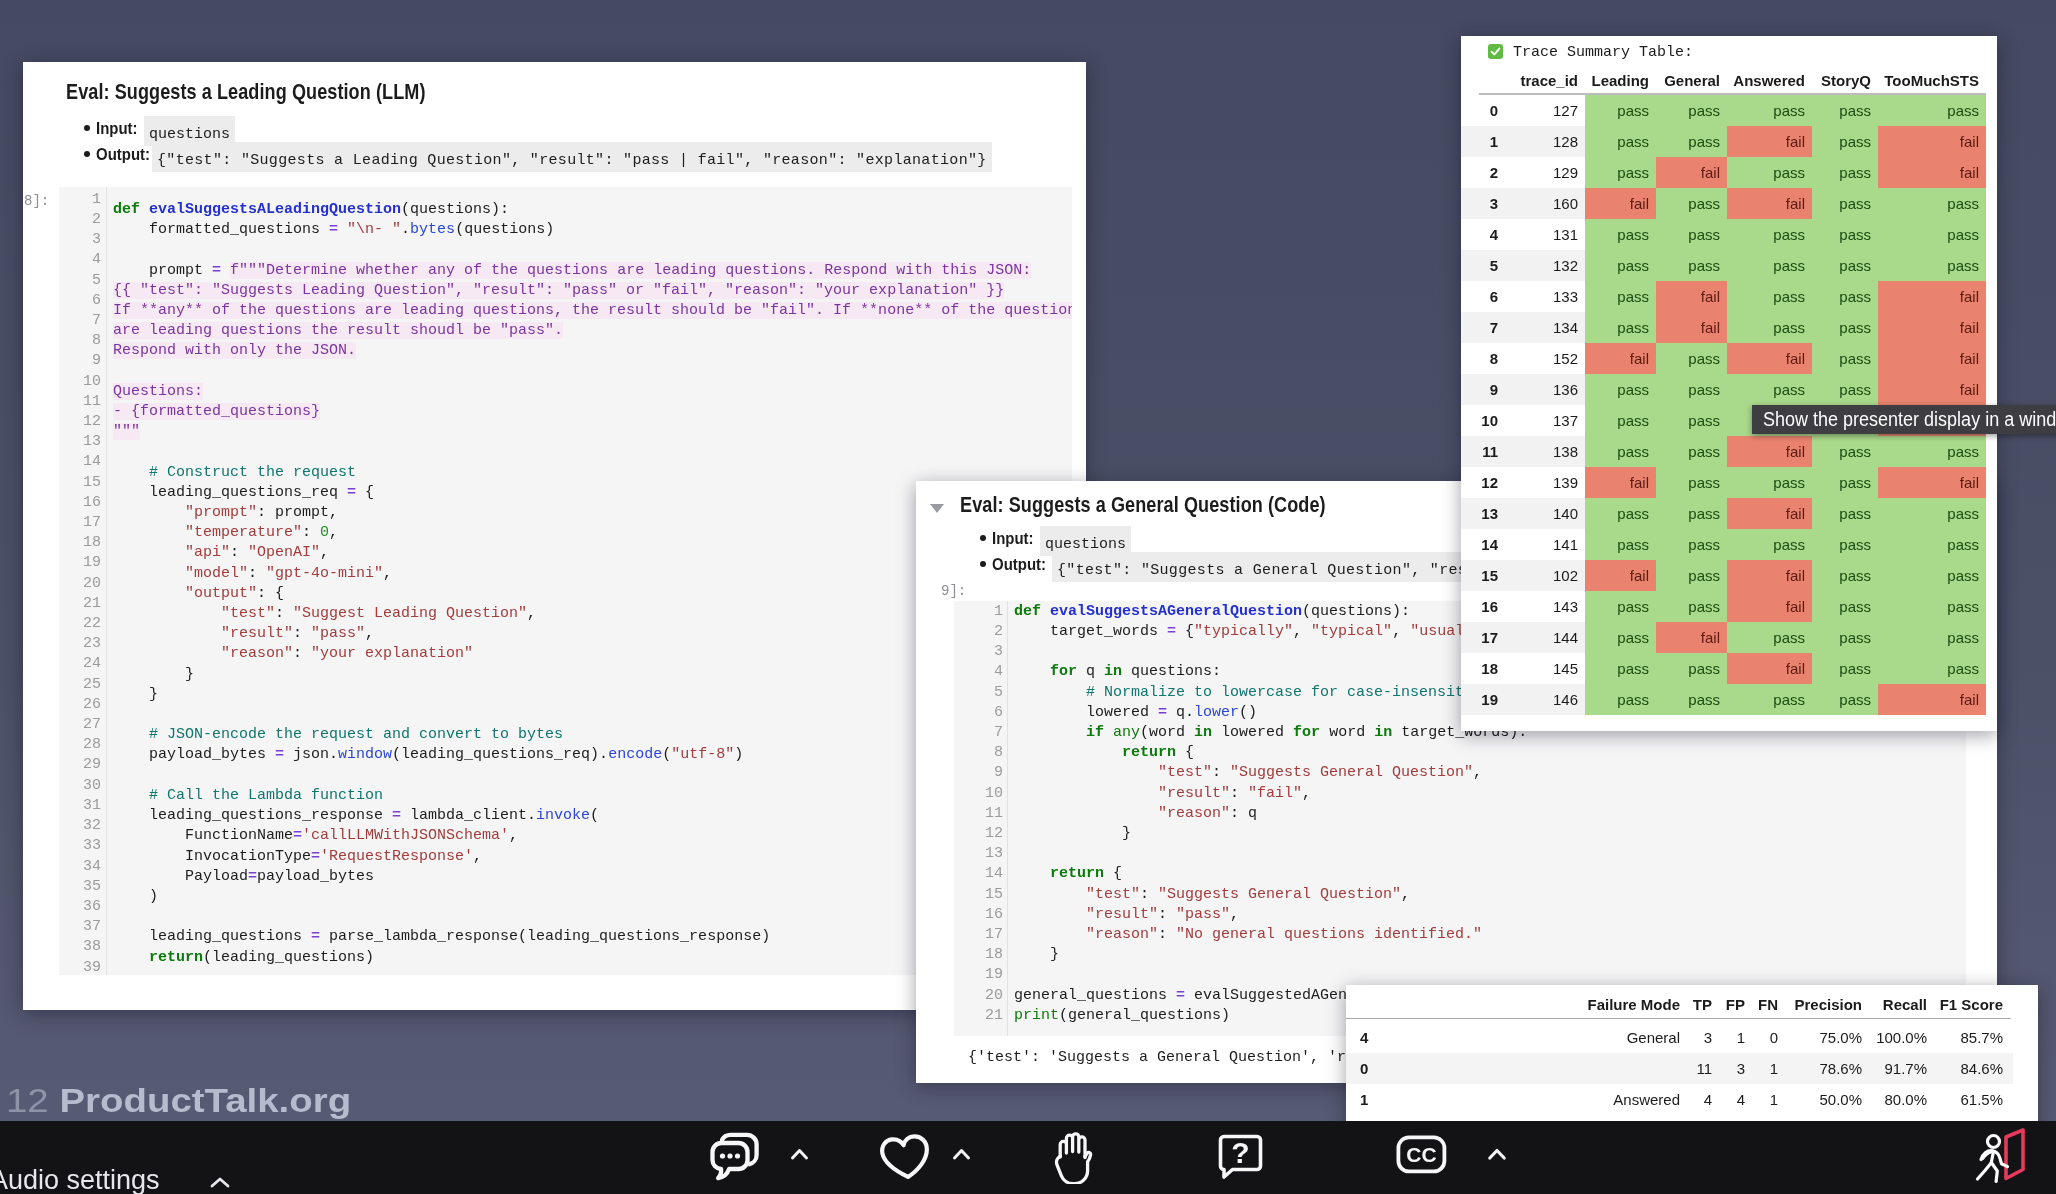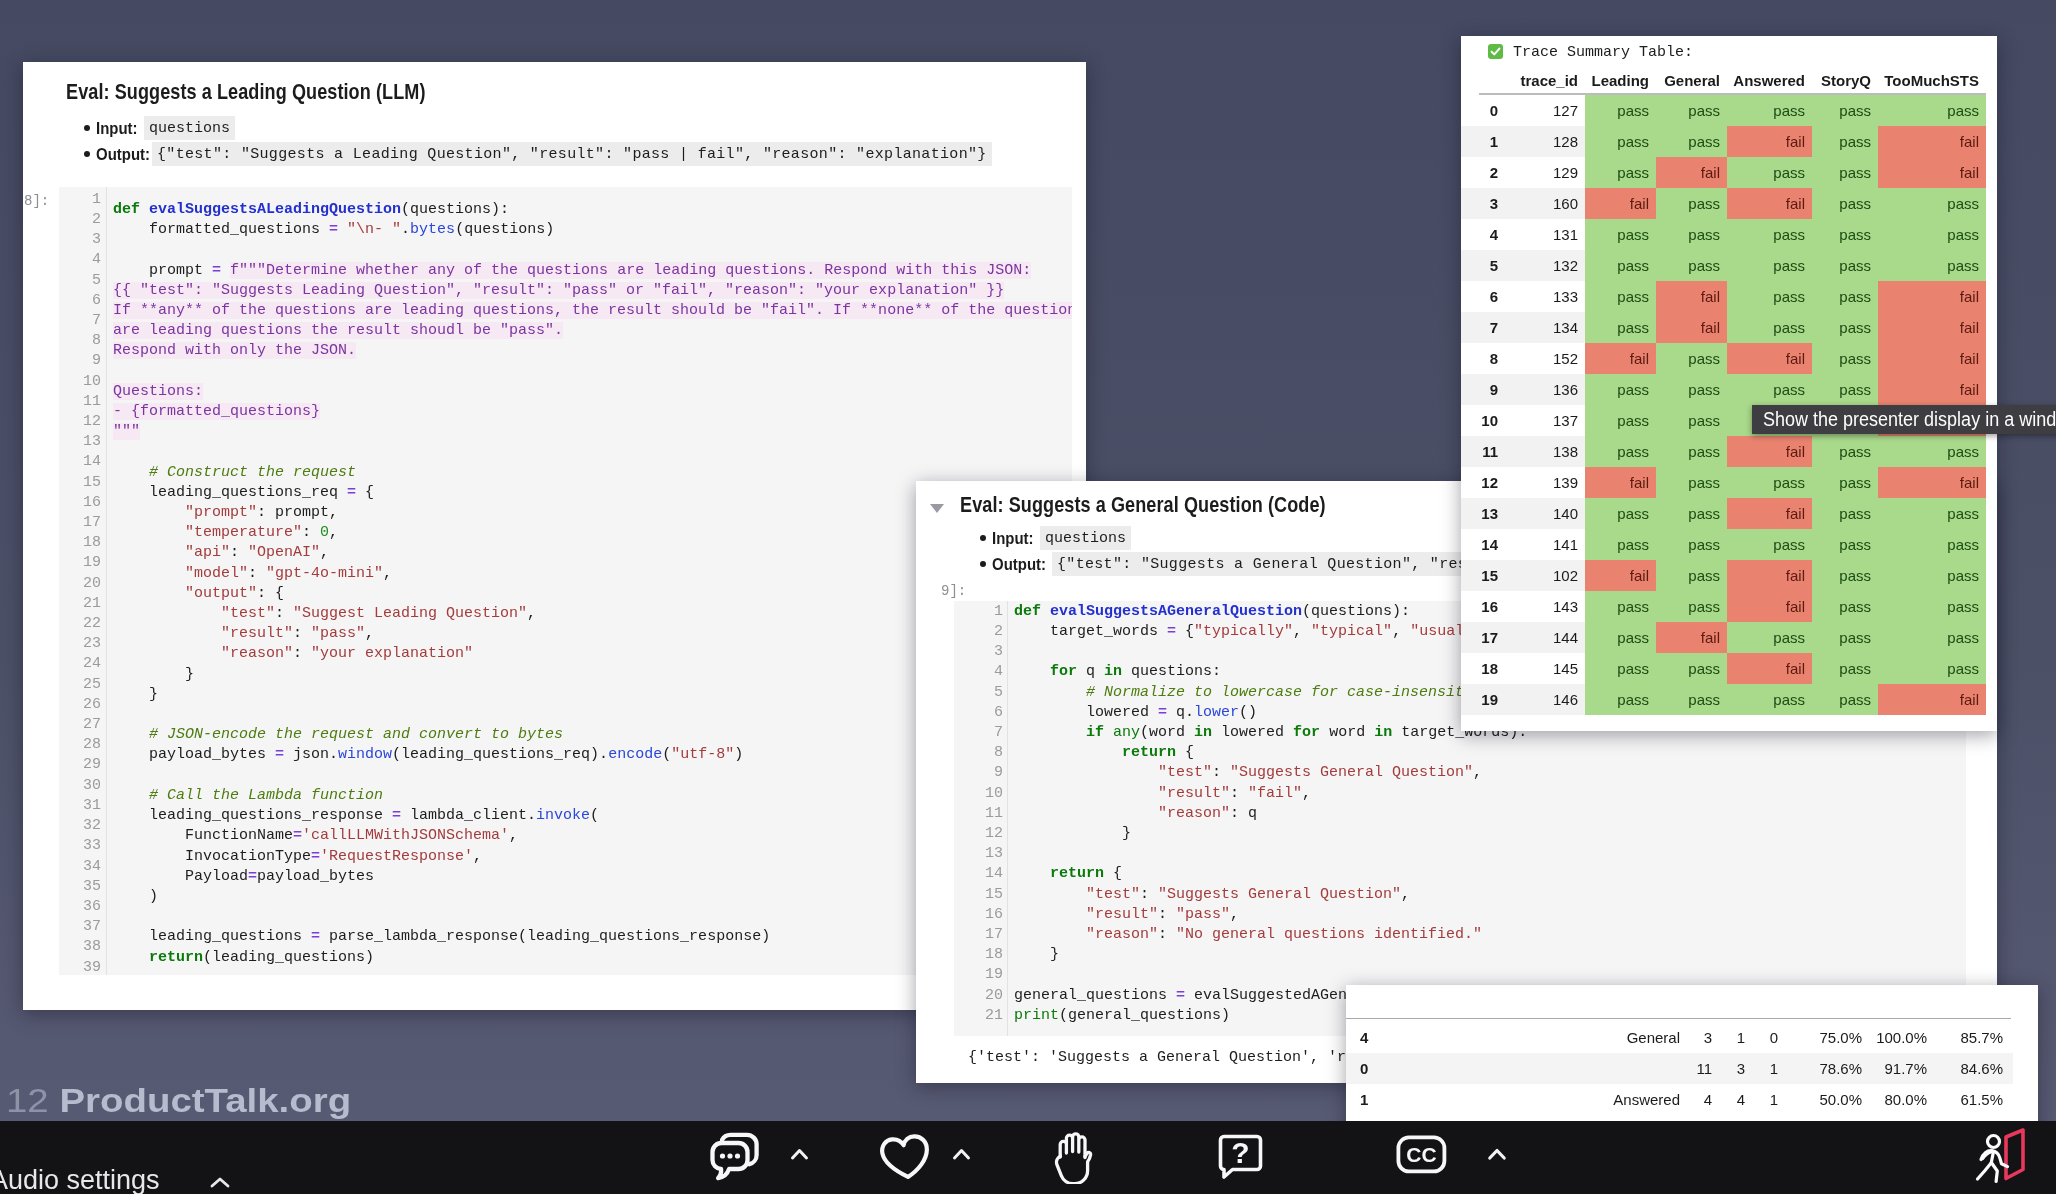--- a/index.html
+++ b/index.html
@@ -5,29 +5,29 @@
  background:linear-gradient(180deg,#454961 0%,#4c5067 55%,#595c75 100%);
  font-family:"Liberation Sans",sans-serif}
 .panel{position:absolute;background:#fff;box-shadow:0 4px 18px rgba(10,10,25,.38)}
 .codeblk{position:absolute;background:#f5f5f6}
 .gut{position:absolute;margin:0;font:15px/20.2px "Liberation Mono",monospace;color:#9b9b9b;text-align:right;white-space:pre}
 .codetext{position:absolute;margin:0;font:15px/20.2px "Liberation Mono",monospace;color:#1d1d1d;white-space:pre}
 .k{color:#0a7a0a;font-weight:bold}
 .d{color:#2330cf;font-weight:bold}
 .s{color:#a43c3c}
 .f{color:#7c35a0;background:#f6e9f3}
-.c{color:#4d7c0f;font-style:italic}
+.c{color:#0f766e;}
 .o{color:#7a3fd8;font-weight:bold}
 .n{color:#1e8e1e}
 .m{color:#2b46d8}
 .b{color:#0a7a0a}
 .vline{position:absolute;width:1px;background:#e2e2e2}
 .hdl{position:absolute;color:#1c1c1c;font-weight:bold;font-size:21.5px;letter-spacing:.1px;transform:scaleX(.84);transform-origin:0 0;white-space:nowrap}
 .blabel{position:absolute;font-size:17px;font-weight:bold;color:#1c1c1c;transform:scaleX(.88);transform-origin:0 0;white-space:nowrap}
-.bmono{position:absolute;font-family:"Liberation Mono",monospace;font-size:15px;color:#1d1d1d;background:#ececec;padding:4px 5px 3px 5px;white-space:pre}
+.bmono{position:absolute;font-family:"Liberation Mono",monospace;font-size:15px;color:#1d1d1d;background:#ececec;padding:10px 5px 3px 5px;white-space:pre}
 .dot{position:absolute;width:6px;height:6px;border-radius:50%;background:#1c1c1c}
 .prompt{position:absolute;margin:0;font:14px/18px "Liberation Mono",monospace;color:#8e8e93;white-space:pre}
 .caret{position:absolute;width:0;height:0;border-left:7px solid transparent;border-right:7px solid transparent;border-top:9px solid #9a9aa2}
 
 .ttitle{position:absolute;left:52px;top:9px;font:15px/16px "Liberation Mono",monospace;color:#1d1d1d;white-space:pre}
 .check{position:absolute;left:27px;top:8px;width:15px;height:15px;background:#5fbb46;border-radius:3px}
 .check svg{position:absolute;left:1px;top:1px}
 .thead{position:absolute;top:35px;height:20px;line-height:20px;font-size:15px;font-weight:bold;color:#1b1b1b;display:flex}
 .thead span{display:inline-block;text-align:right;padding-right:7px;box-sizing:border-box}
 .trows{position:absolute;left:0;top:59px}
@@ -396,20 +396,29 @@
         <span class="cp" style="width:71px">pass</span>
         <span class="cp" style="width:71px">pass</span>
         <span class="cp" style="width:85px">pass</span>
         <span class="cp" style="width:66px">pass</span>
         <span class="cf" style="width:108px">fail</span>
       </div>
   </div>
 </div>
 
 <div class="panel" style="left:1346px;top:985px;width:692px;height:200px">
+  <div class="mhead" style="left:0;top:11px">
+    <span style="width:334px">Failure Mode</span>
+      <span style="width:32px">TP</span>
+      <span style="width:33px">FP</span>
+      <span style="width:33px">FN</span>
+      <span style="width:84px">Precision</span>
+      <span style="width:65px">Recall</span>
+      <span style="width:76px">F1 Score</span>
+  </div>
   <div class="hline" style="left:0;top:33px;width:665px;height:1px;background:#a9a9a9"></div>
   <div class="mrow" style="left:0;top:36.5px">
     <span style="width:30px;text-align:left;padding-left:14px;font-weight:bold">4</span>
       <span style="width:304px">General</span>
       <span style="width:32px">3</span>
       <span style="width:33px">1</span>
       <span style="width:33px">0</span>
       <span style="width:84px">75.0%</span>
       <span style="width:65px">100.0%</span>
       <span style="width:76px">85.7%</span>

